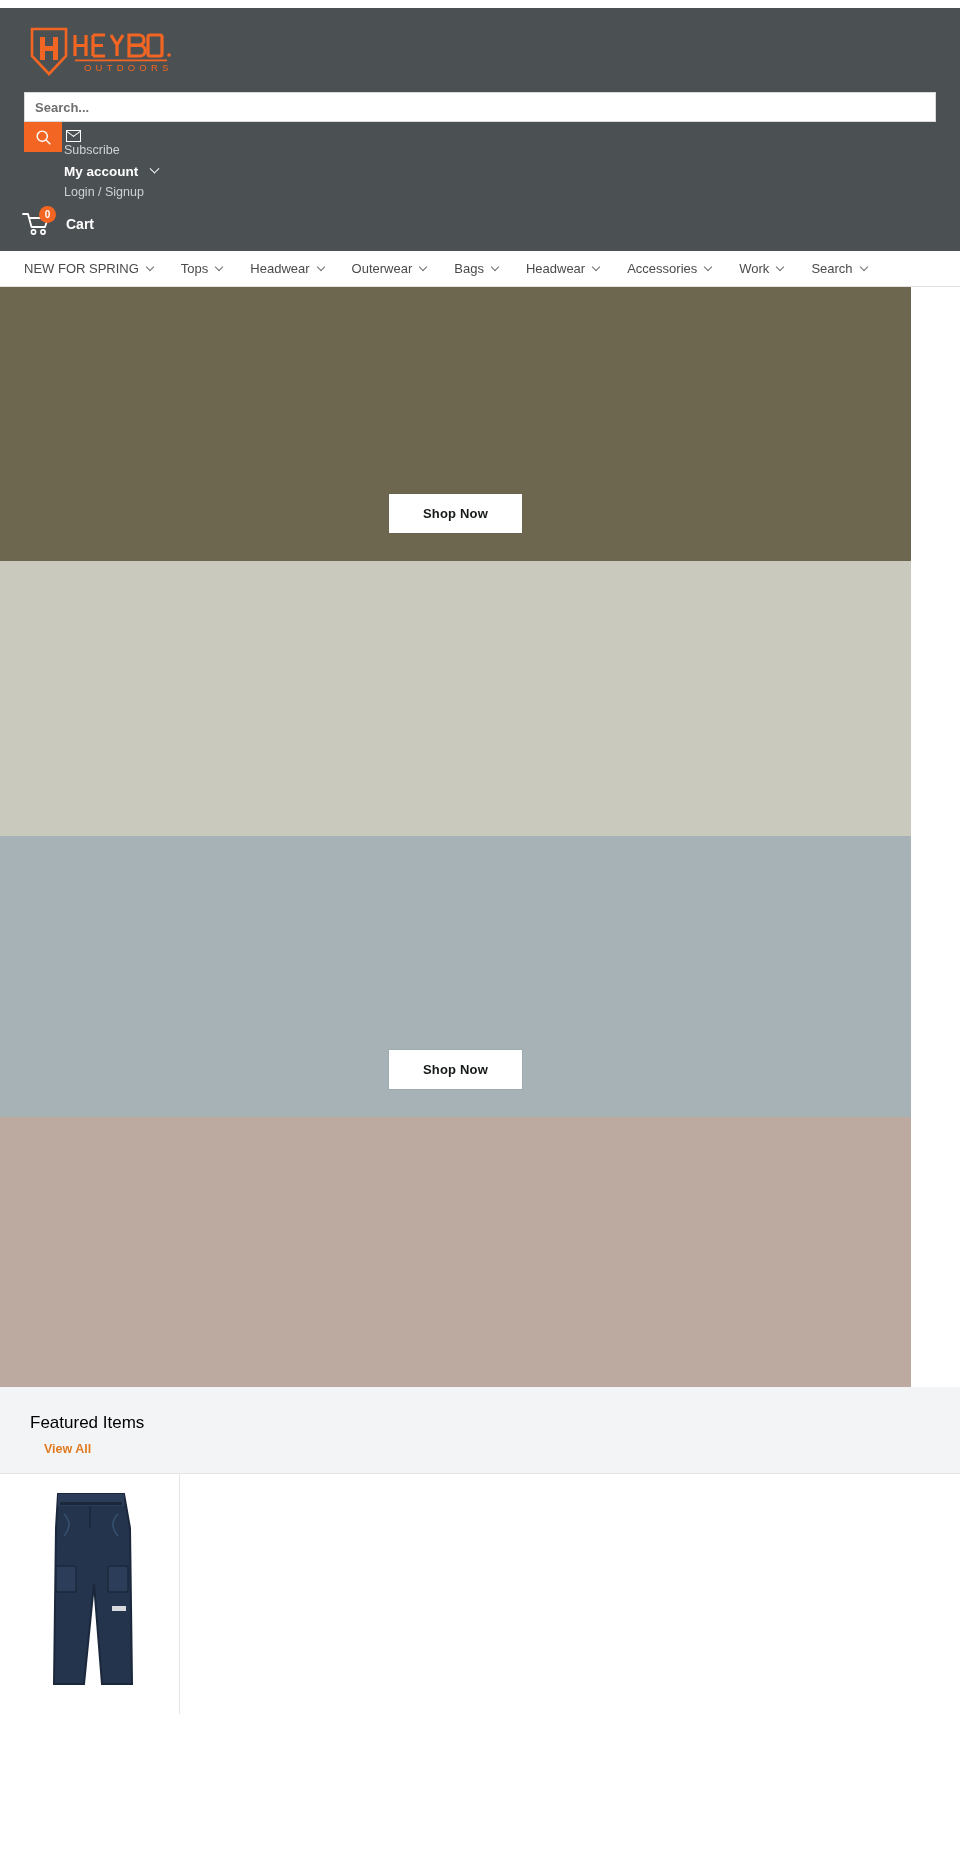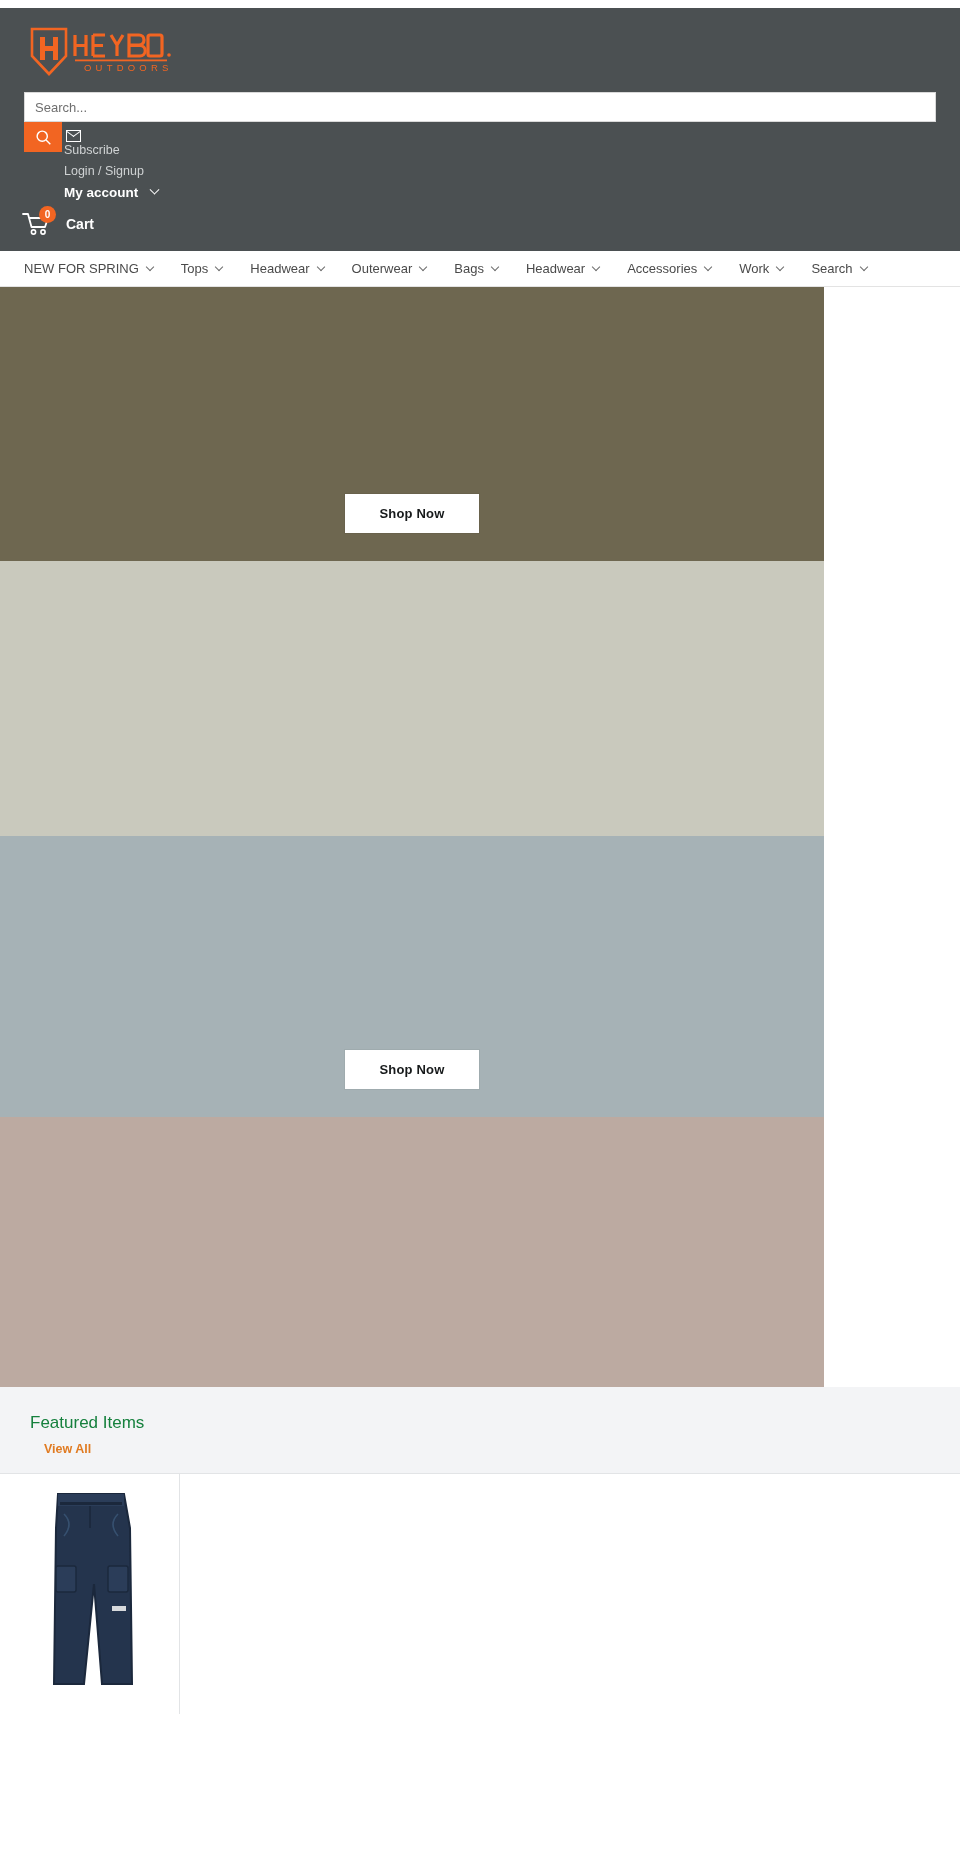--- a/index.html
+++ b/index.html
@@ -35,20 +35,21 @@
     width:calc(100% - 48px);
     margin:0 24px;
     height:30px;
     border:1px solid #d9d9d9;
     background:#ffffff;
     font-family:"Liberation Sans", sans-serif;
     font-size:13px;
     color:#3a3a3a;
     padding:0 10px;
     outline:none;
+    font-weight:bold;
   }
   .search-input::placeholder { color:#6f6f6f; }
 
   .search-btn {
     position:absolute;
     left:24px;
     top:30px;
     width:38px;
     height:30px;
     background:#f26522;
@@ -152,21 +153,21 @@
     display:inline-block;
     width:6px; height:6px;
     border-right:1.5px solid #6c6c6c;
     border-bottom:1.5px solid #6c6c6c;
     transform:rotate(45deg);
     margin-left:8px;
     margin-top:-3px;
   }
 
   
-  .banner { position:relative; width:824px; display:block;text-decoration:underline; }
+  .banner { position:relative; width:911px; display:block;text-decoration:underline; }
   .banner-inner {
     position:absolute; inset:0;
     display:flex;
     align-items:center;
     justify-content:center;
   }
   .shop-btn {
     background:#ffffff;
     color:#16191a;
     font-weight:bold;
@@ -179,21 +180,21 @@
     box-shadow:0 0 0 1px rgba(0,0,0,.04);
   }
 
   
   .featured {
     background:#f3f4f6;
     padding:26px 0 0 0;
   }
   .featured-title {
     font-size:17px;
-    color:#15803d;
+    color:#000000;
     padding:0 0 6px 30px;
     font-weight:normal;
   }
   .view-all {
     display:inline-block;
     color:#e07b22;
     font-size:12.5px;
     font-weight:bold;
     text-decoration:none;
     padding-left:44px;
@@ -260,25 +261,25 @@
     </div>
 
     <ul class="util-list">
       <li class="util-row" style="padding-left:18px;">
         <span class="mail-icon"></span>
       </li>
       <li class="util-row subscribe-row">
         <a class="util-link" href="#">Subscribe</a>
       </li>
       <li class="util-row" style="padding-left:24px;">
-        <a class="util-link" href="#">Login / Signup</a>
+        <a class="util-link bold" href="#">My account</a>
+        <span class="chev" style="color:#ffffff;"></span>
       </li>
       <li class="util-row" style="padding-left:24px;">
-        <a class="util-link bold" href="#">My account</a>
-        <span class="chev" style="color:#ffffff;"></span>
+        <a class="util-link" href="#">Login / Signup</a>
       </li>
     </ul>
 
     <div class="cart-row">
       <span class="cart-icon-wrap">
         <svg width="30" height="26" viewBox="0 0 30 26">
           <path d="M1 3 H6 L9.5 16 H23 L26 7 H8" fill="none" stroke="#ffffff" stroke-width="1.8" stroke-linejoin="round" stroke-linecap="round"></path>
           <circle cx="11.5" cy="21" r="2.1" fill="none" stroke="#ffffff" stroke-width="1.6"></circle>
           <circle cx="21" cy="21" r="2.1" fill="none" stroke="#ffffff" stroke-width="1.6"></circle>
         </svg>

